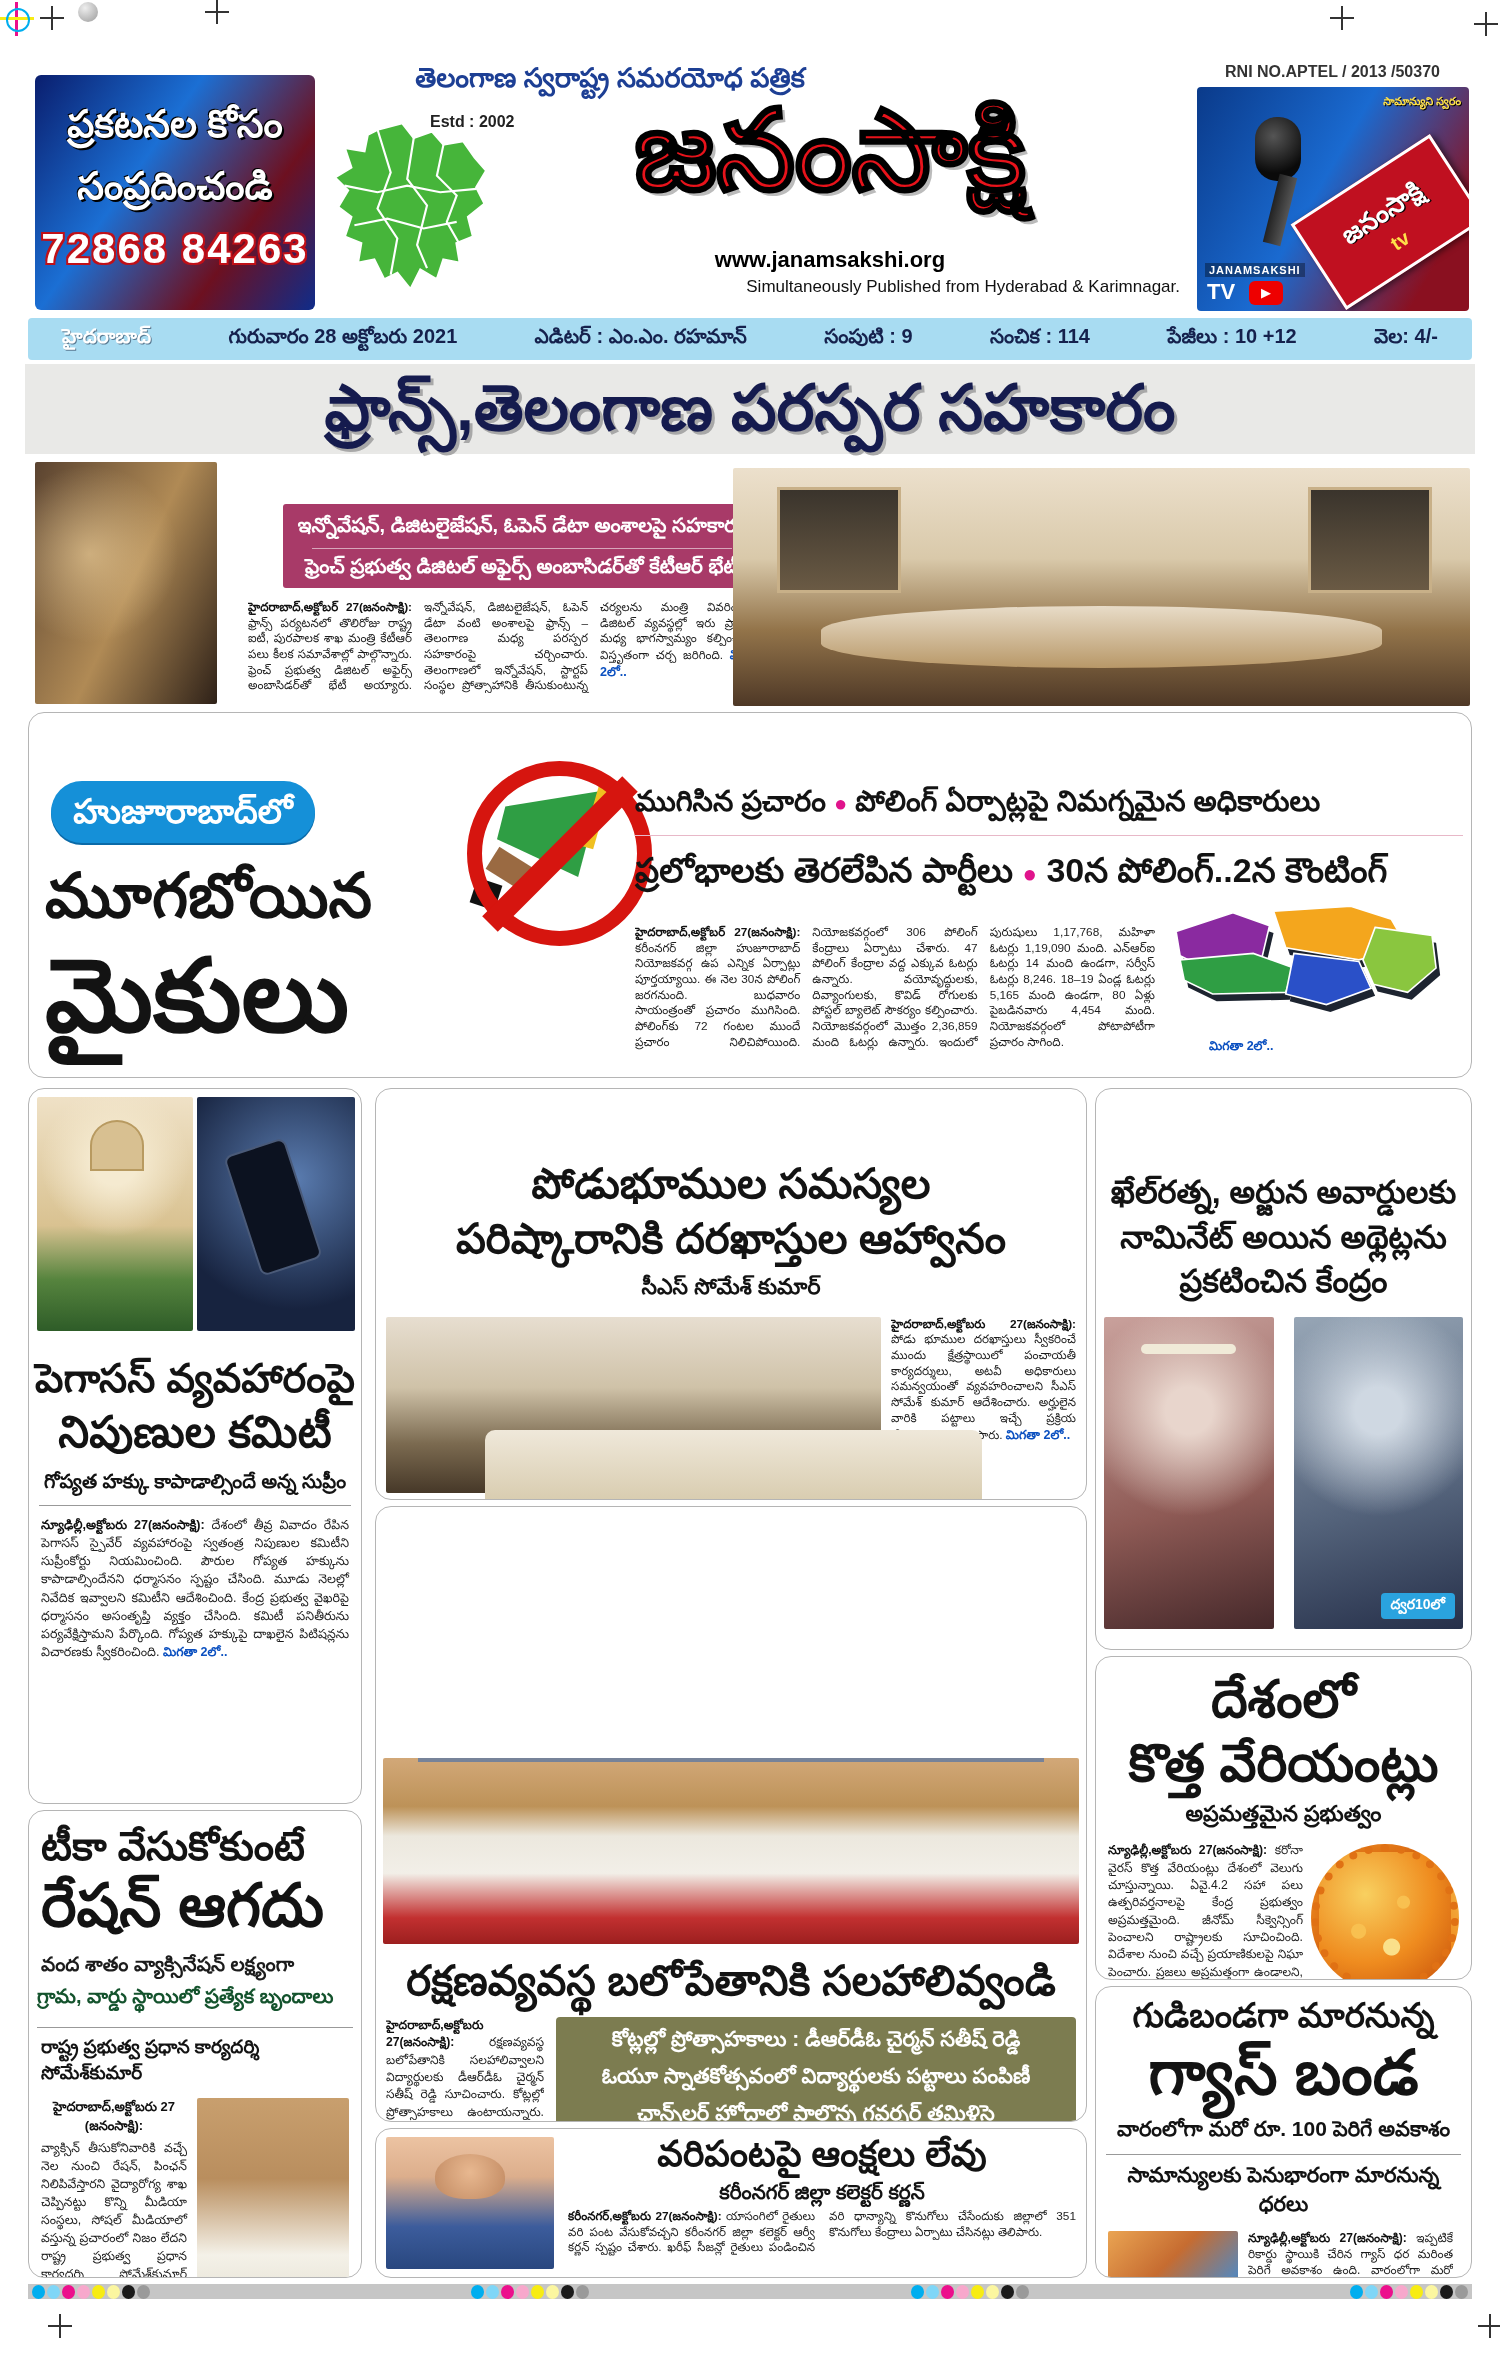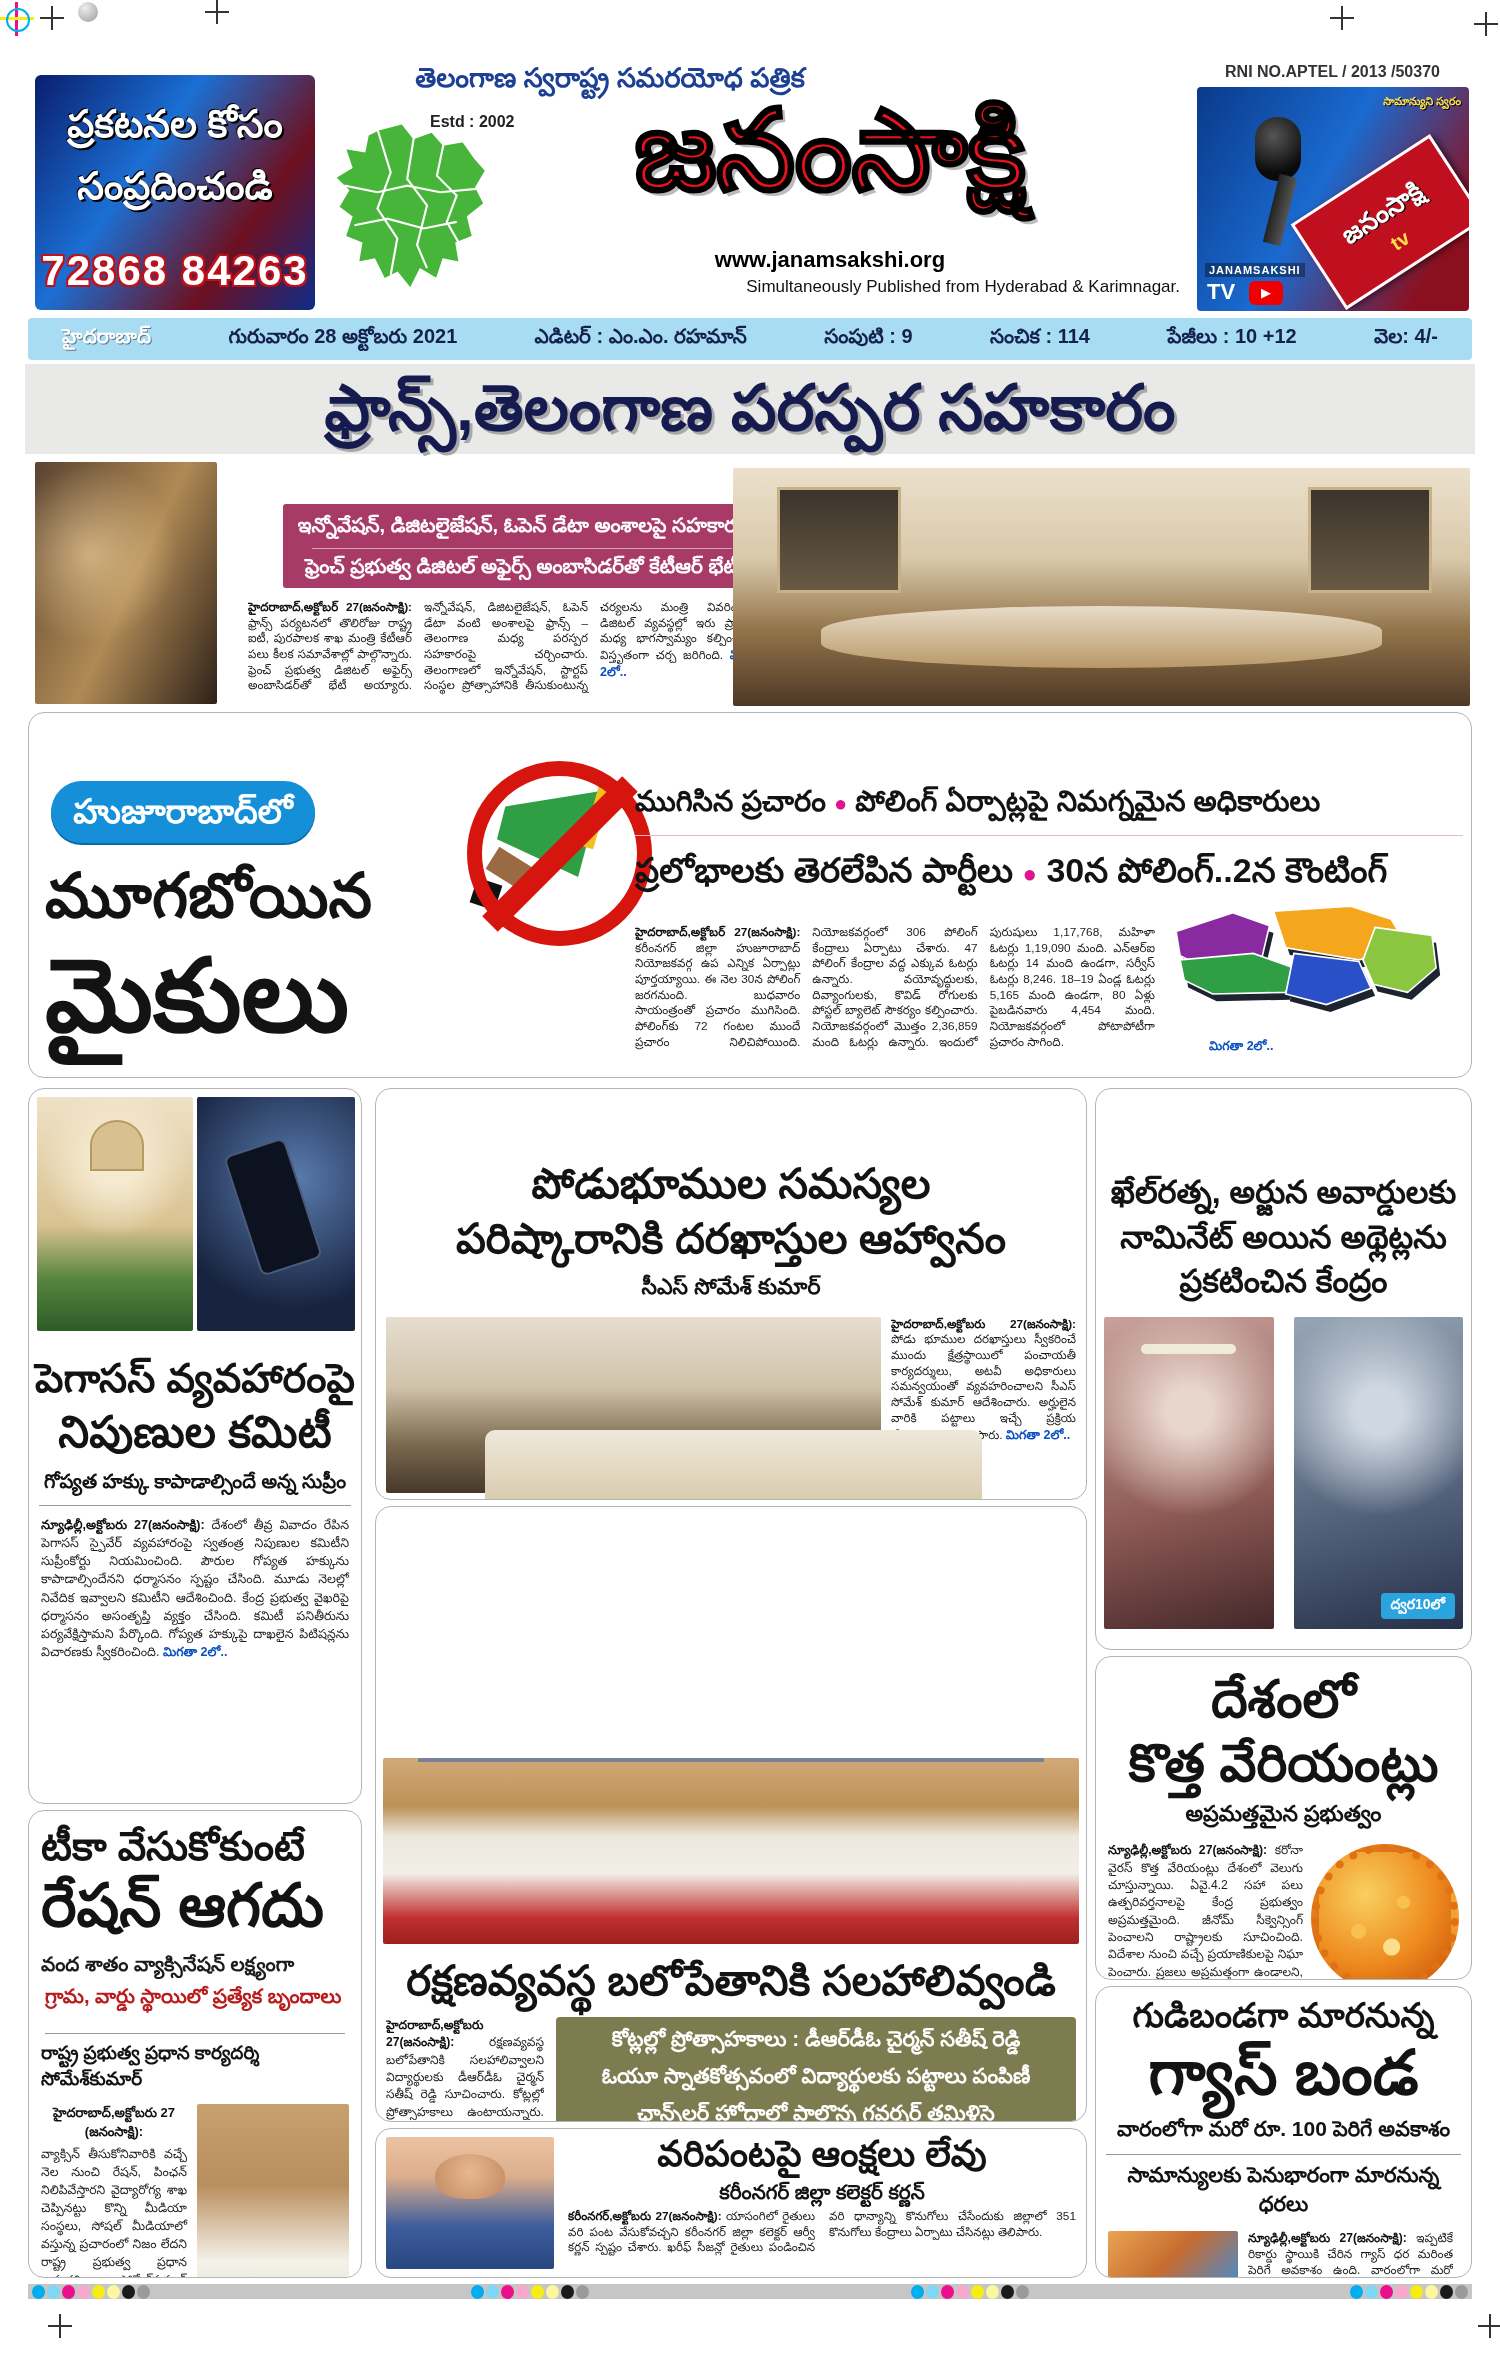--- a/index.html
+++ b/index.html
@@ -45,21 +45,21 @@
   <div class="abs" style="left:78px;top:2px;width:20px;height:20px;border-radius:50%;background:radial-gradient(circle at 35% 30%,#eee,#9a9a9a)"></div>
   <div class="abs cross" style="left:40px;top:6px;width:24px;height:24px"></div>
   <div class="abs cross" style="left:205px;top:0;width:24px;height:24px"></div>
   <div class="abs cross" style="left:1330px;top:6px;width:24px;height:24px"></div>
   <div class="abs cross" style="left:1474px;top:12px;width:24px;height:24px"></div>
 
   <div class="abs" style="left:0;top:55px;width:1500px;height:260px">
     <div class="abs" style="left:35px;top:20px;width:280px;height:235px;border-radius:6px;background:linear-gradient(125deg,#0a1e6e 0%,#1b6fd4 38%,#6d1020 72%,#0f2c8a 100%)">
       <div class="ctr b" style="margin-top:28px;font-size:38px;color:#fff;text-shadow:2px 2px 0 #000,-1px -1px 0 #000">ప్రకటనల కోసం</div>
       <div class="ctr b" style="margin-top:10px;font-size:38px;color:#fff;text-shadow:2px 2px 0 #000,-1px -1px 0 #000">సంప్రదించండి</div>
-      <div class="ctr b" style="margin-top:30px;font-size:42px;letter-spacing:2px;color:#fff;text-shadow:2px 2px 0 #c01018,-2px -2px 0 #c01018,2px -2px 0 #c01018,-2px 2px 0 #c01018">72868 84263</div>
+      <div class="ctr b" style="margin-top:8px;font-size:42px;letter-spacing:2px;color:#fff;text-shadow:2px 2px 0 #c01018,-2px -2px 0 #c01018,2px -2px 0 #c01018,-2px 2px 0 #c01018">72868 84263</div>
     </div>
 
     <div class="abs b" style="left:330px;top:8px;width:560px;text-align:center;font-size:27px;color:#1d3f94">తెలంగాణ స్వరాష్ట్ర సమరయోధ పత్రిక</div>
     <div class="abs b" style="left:430px;top:58px;font-size:16px;color:#222">Estd : 2002</div>
 
     <svg class="abs" viewBox="0 0 100 112" style="left:328px;top:62px;width:165px;height:190px">
       <path d="M30,6 45,2 52,11 63,7 70,15 82,13 89,23 96,31 90,41 95,51 85,59 88,71 78,75 80,87 70,85 66,97 56,91 50,103 42,93 34,97 28,85 18,87 20,75 10,71 14,59 6,53 12,43 4,35 14,29 10,17 22,19 24,9 Z" fill="#46b53a" stroke="#fff" stroke-width="1.6"></path>
       <path d="M30,6 38,32 30,54 42,72 38,94" fill="none" stroke="#fff" stroke-width="1.3"></path>
       <path d="M52,11 48,36 60,52 54,76 60,90" fill="none" stroke="#fff" stroke-width="1.3"></path>
       <path d="M70,15 66,34 78,46 72,62 80,76" fill="none" stroke="#fff" stroke-width="1.3"></path>
@@ -183,21 +183,21 @@
       <span class="dl">న్యూఢిల్లీ,అక్టోబరు 27(జనంసాక్షి):</span>
       <span>దేశంలో తీవ్ర వివాదం రేపిన పెగాసస్ స్పైవేర్ వ్యవహారంపై స్వతంత్ర నిపుణుల కమిటీని సుప్రీంకోర్టు నియమించింది. పౌరుల గోప్యత హక్కును కాపాడాల్సిందేనని ధర్మాసనం స్పష్టం చేసింది. మూడు నెలల్లో నివేదిక ఇవ్వాలని కమిటీని ఆదేశించింది. కేంద్ర ప్రభుత్వ వైఖరిపై ధర్మాసనం అసంతృప్తి వ్యక్తం చేసింది. కమిటీ పనితీరును పర్యవేక్షిస్తామని పేర్కొంది. గోప్యత హక్కుపై దాఖలైన పిటిషన్లను విచారణకు స్వీకరించింది.</span>
       <span class="more">మిగతా 2లో..</span>
     </div>
   </div>
 
   <div class="abs box" style="left:28px;top:1810px;width:334px;height:468px;overflow:hidden">
     <div class="hl" style="margin:14px 0 0 12px;font-size:40px">టీకా వేసుకోకుంటే</div>
     <div class="hl" style="margin:6px 0 0 12px;font-size:60px">రేషన్ ఆగదు</div>
     <div class="b" style="margin:14px 12px 0;font-size:20px;color:#1c1c1c">వంద శాతం వ్యాక్సినేషన్ లక్ష్యంగా</div>
-    <div class="b" style="margin:4px 16px 8px;font-size:20px;color:#b91c1c;padding-bottom:20px;border-bottom:1.4px solid #999">గ్రామ, వార్డు స్థాయిలో ప్రత్యేక బృందాలు</div>
+    <div class="b" style="margin:4px 8px 8px;font-size:20px;color:#14532d;padding-bottom:14px;border-bottom:1.4px solid #999">గ్రామ, వార్డు స్థాయిలో ప్రత్యేక బృందాలు</div>
     <div class="b" style="margin:0 12px;font-size:18.5px;color:#131313">రాష్ట్ర ప్రభుత్వ ప్రధాన కార్యదర్శి సోమేశ్‌కుమార్</div>
     <div style="display:flex;margin:10px 12px 0;gap:10px">
       <div class="body-sm" style="width:146px;font-size:12.4px;line-height:1.45">
         <div class="ctr dl" style="font-size:13px">హైదరాబాద్,అక్టోబరు 27</div>
         <div class="ctr dl" style="font-size:13px;margin-bottom:4px">(జనంసాక్షి):</div>
         <span>వ్యాక్సిన్ తీసుకోనివారికి వచ్చే నెల నుంచి రేషన్, పింఛన్ నిలిపివేస్తారని వైద్యారోగ్య శాఖ చెప్పినట్టు కొన్ని మీడియా సంస్థలు, సోషల్ మీడియాలో వస్తున్న ప్రచారంలో నిజం లేదని రాష్ట్ర ప్రభుత్వ ప్రధాన కార్యదర్శి సోమేశ్‌కుమార్ స్పష్టం చేశారు.</span>
       </div>
       <div class="photo ph-somesh" style="width:152px;height:212px"></div>
     </div>
   </div>

